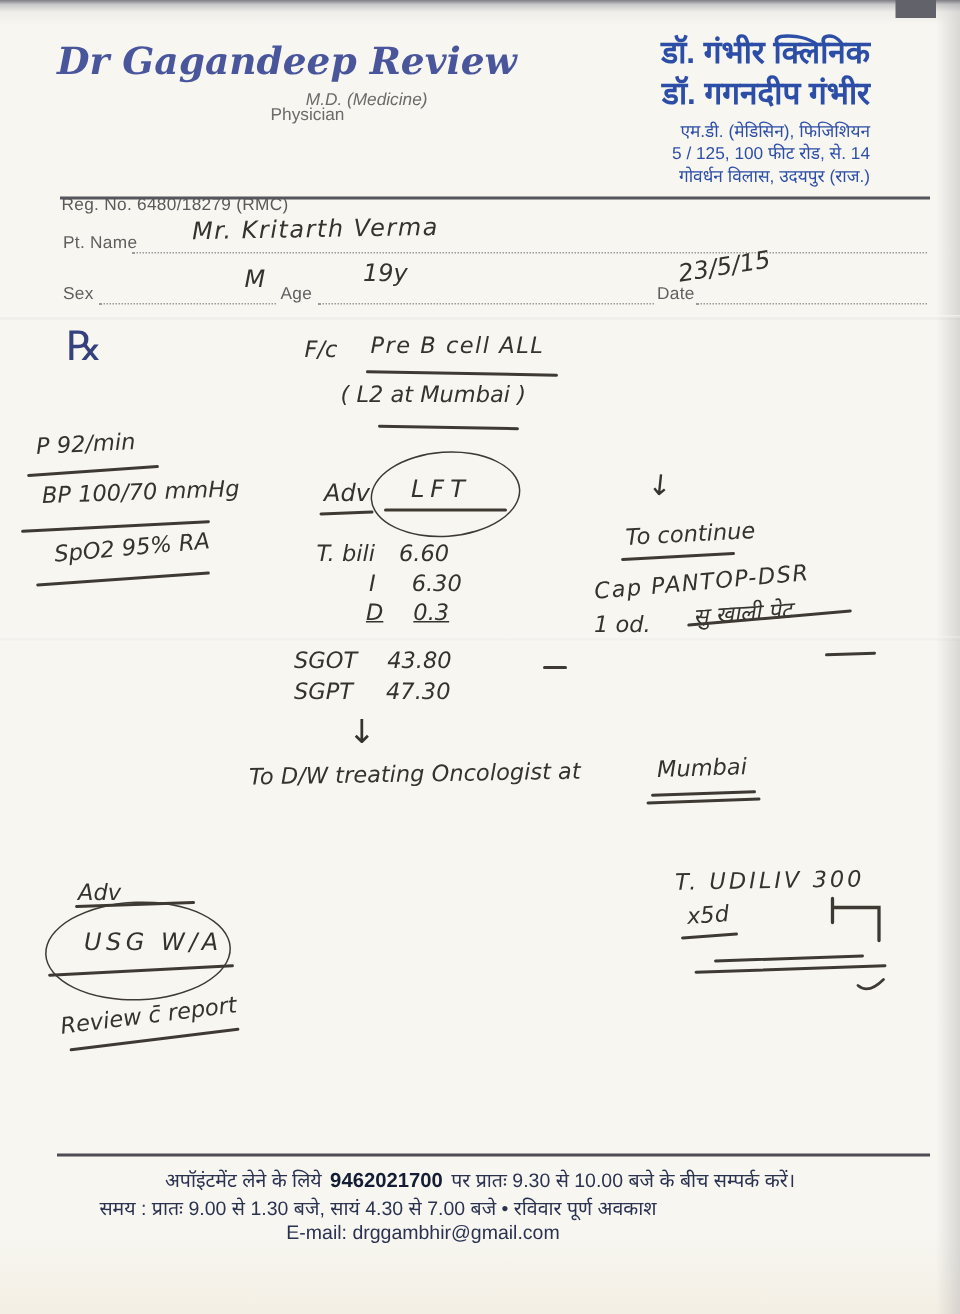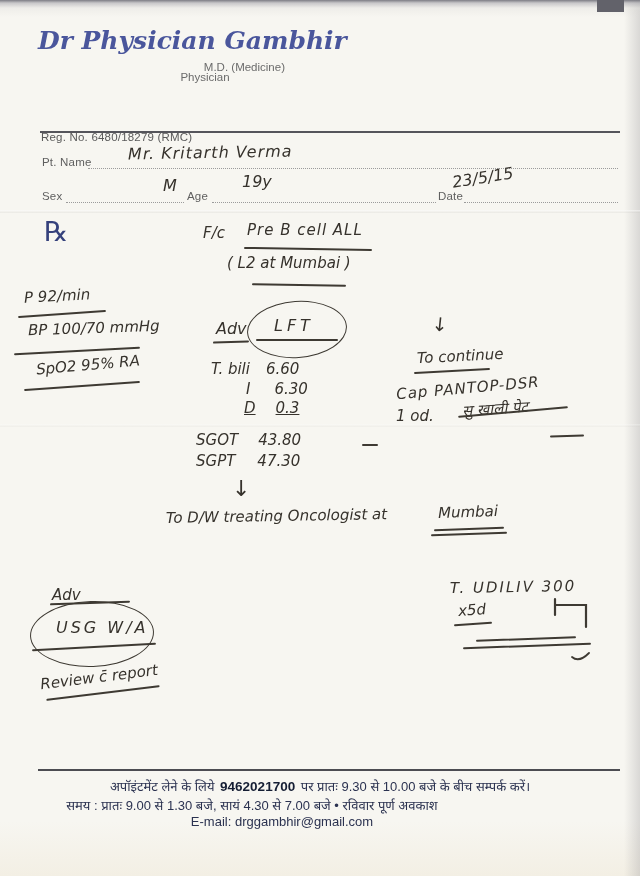--- a/index.html
+++ b/index.html
@@ -25,25 +25,32 @@
 </style>
 </head>
 <body>
 
 <div id="page">
 
   <div class="abs" style="left:597px;top:0;width:27px;height:12px;background:#62626a;"></div>
   <div class="crease" style="top:210px;"></div>
   <div class="crease" style="top:424px;opacity:.6;"></div>
 
-  <div class="abs" style="left:38px;top:26px;font-family:'DejaVu Serif',serif;font-weight:bold;font-style:italic;font-size:25px;color:#4a569c;">Dr Physician Gambhir</div>
-  <div class="abs" style="left:125px;top:61px;width:160px;text-align:right;font-size:11.5px;color:#6b6b6b;">M.D. (Medicine)</div>
+  <div class="abs" style="left:38px;top:26px;font-family:'DejaVu Serif',serif;font-weight:bold;font-style:italic;font-size:25px;color:#4a569c;">Dr Gagandeep Review</div>
+  <div class="abs" style="left:125px;top:61px;width:160px;text-align:right;font-size:11.5px;color:#6b6b6b;font-style:italic;">M.D. (Medicine)</div>
   <div class="abs" style="left:125px;top:71px;width:160px;text-align:center;font-size:11.5px;color:#6b6b6b;">Physician</div>
   <div class="abs lbl" style="left:41px;top:111px;font-size:11.5px;color:#5a5a5a;margin-top:20px;">Reg. No. 6480/18279 (RMC)</div>
 
+  <div class="abs hdr-hi" style="left:330px;top:22px;width:250px;">
+    <div style="font-size:21px;font-weight:bold;line-height:27px;">डॉ. गंभीर क्लिनिक</div>
+    <div style="font-size:21px;font-weight:bold;line-height:27px;">डॉ. गगनदीप गंभीर</div>
+    <div style="font-size:11.5px;line-height:15px;margin-top:5px;">एम.डी. (मेडिसिन), फिजिशियन</div>
+    <div style="font-size:11.5px;line-height:15px;">5 / 125, 100 फीट रोड, से. 14</div>
+    <div style="font-size:11.5px;line-height:15px;">गोवर्धन विलास, उदयपुर (राज.)</div>
+  </div>
 
   <div class="abs" style="left:40px;top:131px;width:580px;height:2px;background:#55555b;"></div>
 
   <div class="abs lbl" style="left:42px;top:156px;">Pt. Name</div>
   <div class="dots" style="left:88px;top:168px;width:530px;"></div>
   <div class="hw" style="left:128px;top:143px;font-size:16px;transform:rotate(-1deg);letter-spacing:1px;">Mr. Kritarth Verma</div>
 
   <div class="abs lbl" style="left:42px;top:190px;">Sex</div>
   <div class="dots" style="left:66px;top:202px;width:118px;"></div>
   <div class="hw" style="left:163px;top:176px;font-size:16px;">M</div>

